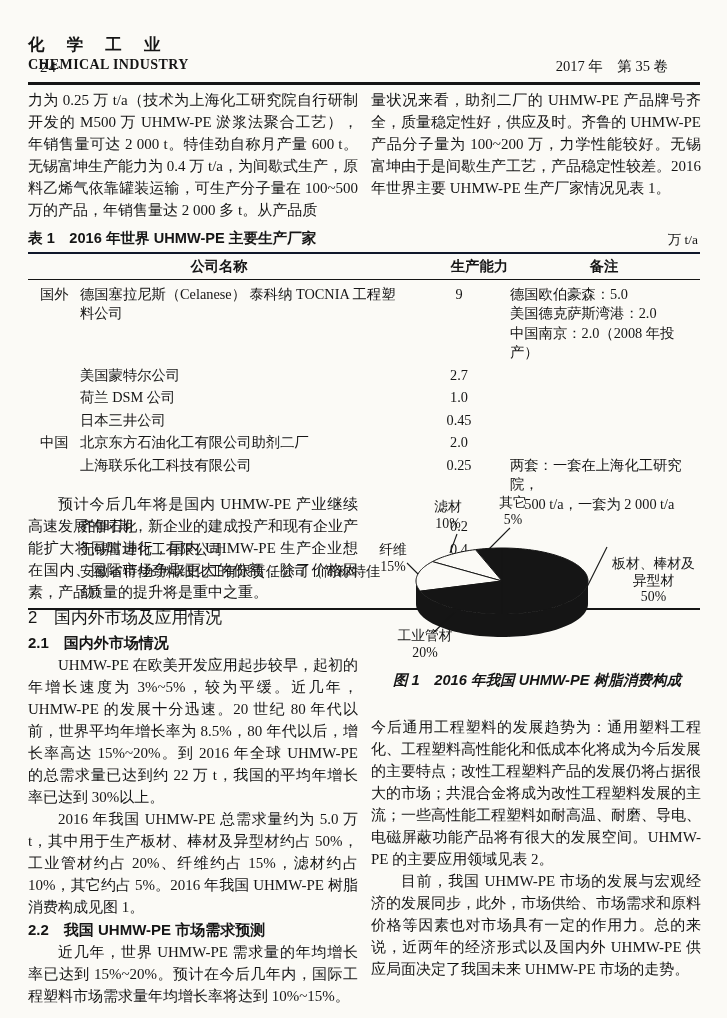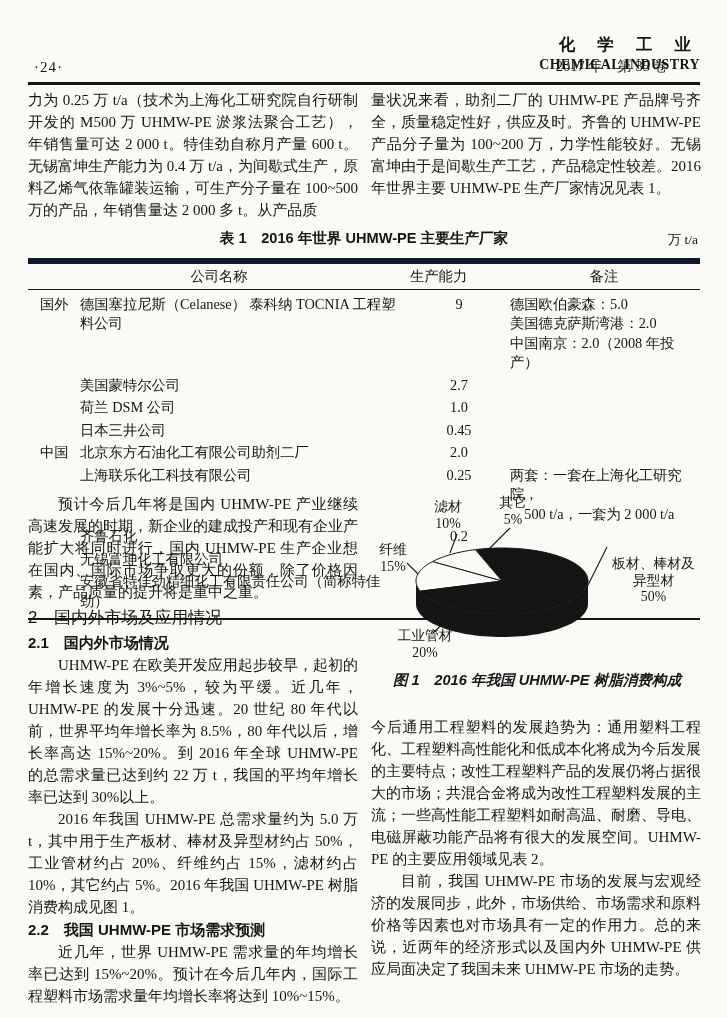--- a/index.html
+++ b/index.html
@@ -4,43 +4,43 @@
 <style>
   html,body { margin:0; padding:0; background:#d9d9d9; }
   .page {
     position:relative; width:727px; height:1018px; margin:0 auto;
     background:#fbfaf6; color:#151515; overflow:hidden;
     font-family:"Liberation Serif","DejaVu Serif",serif;
   }
   
   .pagehead { position:absolute; left:28px; right:27px; top:34px; height:46px; }
   .pn { position:absolute; left:6px; bottom:4px; font-size:15px; letter-spacing:1px; }
-  .headcenter { position:absolute; left:0; right:0; top:0; text-align:right; }
+  .headcenter { position:absolute; left:0; right:0; top:0; text-align:left; }
   .cn { font-size:16.5px; font-weight:bold; letter-spacing:9px; }
   .en { font-size:14px; font-weight:bold; letter-spacing:0.4px; margin-top:1px; }
   .issue { position:absolute; right:32px; bottom:4px; font-size:14.5px; }
   .toprule { position:absolute; left:28px; right:27px; top:82px; height:2.5px; background:#151515; }
   
   .cols { position:absolute; left:28px; right:27px; display:flex; gap:13px; }
   .cols.top { top:89px; }
   .cols.bottom { top:493px; }
   .col { width:330px; flex:0 0 330px; font-size:15px; line-height:22px; text-align:justify; }
   .p { text-indent:2em; }
   .p.noind { text-indent:0; }
   .h2 { font-family:"Liberation Sans","DejaVu Sans",sans-serif; font-weight:normal; font-size:16.8px; line-height:25px; margin:2px 0 1px; }
   .h3 { font-family:"Liberation Sans","DejaVu Sans",sans-serif; font-weight:bold; font-size:15px; line-height:23px; }
   
   .tablewrap { position:absolute; left:28px; right:27px; top:229px; font-size:14.3px; line-height:19.5px; }
-  .tcap { position:relative; text-align:center; margin-bottom:9px; }
+  .tcap { position:relative; margin-bottom:3px; }
   .tt { font-family:"Liberation Sans","DejaVu Sans",sans-serif; font-weight:bold; font-size:14.6px; }
   .unit { position:absolute; right:2px; top:1px; font-size:13.5px; font-weight:normal; }
   .tgrid { display:grid; grid-template-columns:52px 330px 98px 1fr; }
-  .thead { border-top:6px solid #0f172a; border-bottom:1px solid #151515; padding:3px 0; }
+  .thead { border-top:2px solid #0f172a; border-bottom:1px solid #151515; padding:3px 0;font-weight:bold; }
   .thead .hname { grid-column:1 / 3; text-align:center; }
-  .thead .hcap { text-align:left; }
+  .thead .hcap { text-align:right; }
   .thead .hnote { text-align:center; }
   #tbody { border-bottom:2px solid #151515; padding:3px 0 5px; }
   .trow { display:grid; grid-template-columns:52px 330px 98px 1fr; padding:1.5px 0;font-family:Liberation Serif, serif; }
   .cgroup { padding-left:12px; }
   .cname { padding-right:6px; }
   .ccap { text-align:center; }
   .cnote { padding-left:2px; }
   
   figure { margin:2px 0 0; padding:0; position:relative; width:332px; }
   .figbox { position:relative; width:332px; height:172px; }

